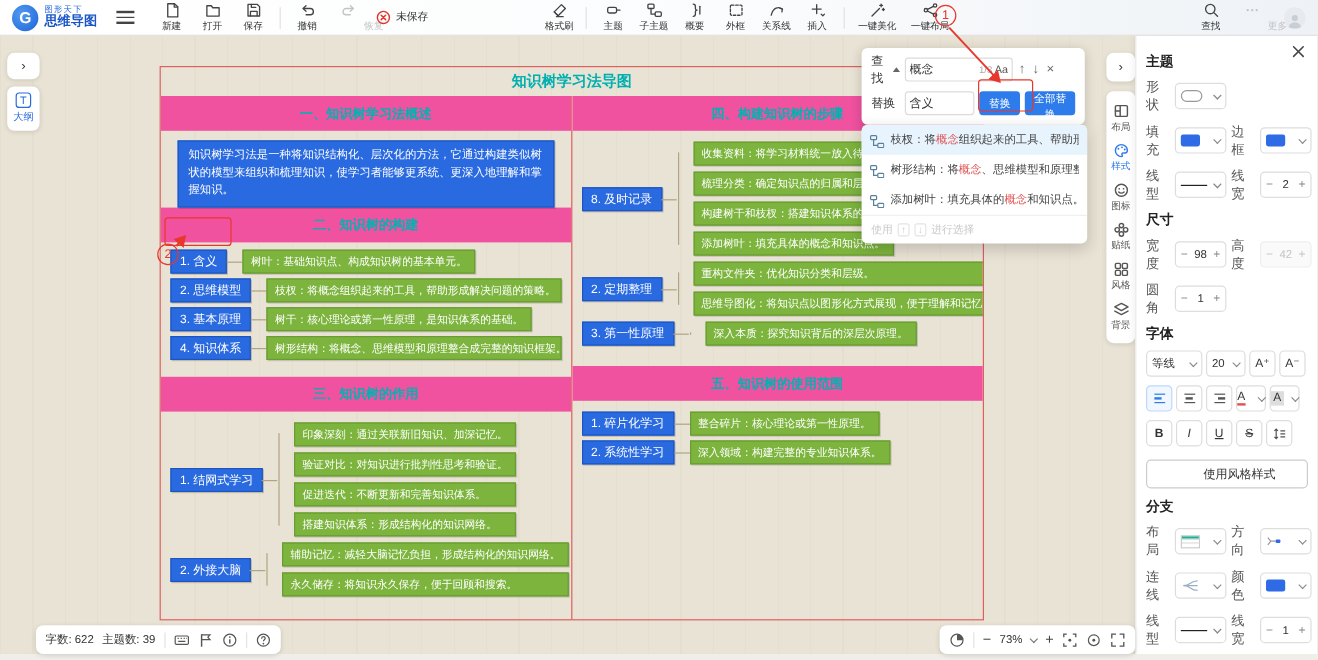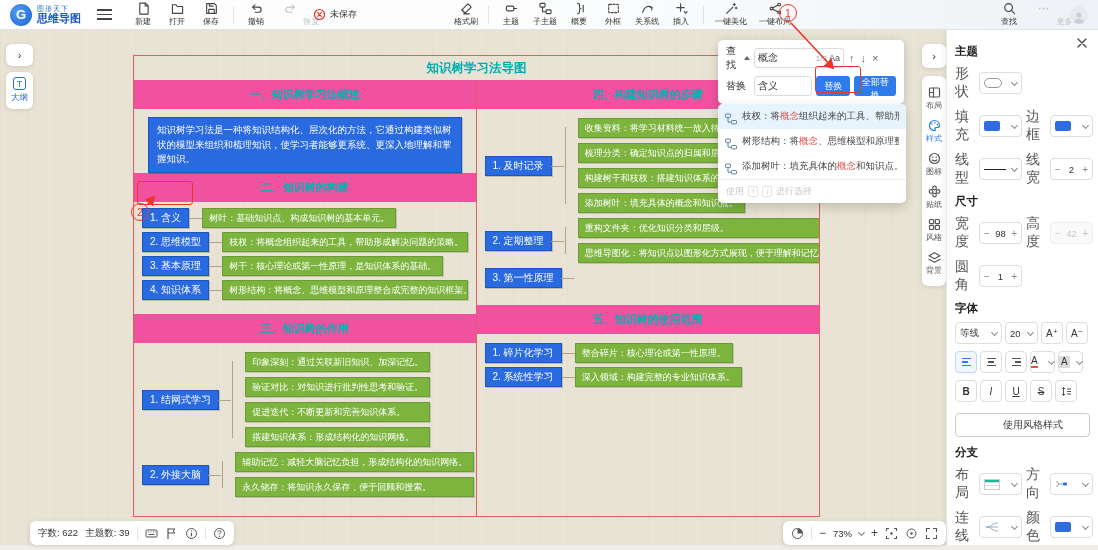--- a/index.html
+++ b/index.html
@@ -136,21 +136,21 @@
   .strip-ic svg { width:13px; height:13px; display:block; }
   .sstroke { fill:none; stroke:#555; stroke-width:1.2; stroke-linecap:round; stroke-linejoin:round; }
   .sstroke-blue { fill:none; stroke:#2E7CEB; stroke-width:1.2; stroke-linecap:round; stroke-linejoin:round; }
 
   .side-panel { position:absolute; left:946px; top:30px; width:152px; height:520px; z-index:40;
     background:#fff; border-left:1px solid #e9e9e9; box-shadow:-2px 0 6px rgba(0,0,0,.05);
     padding:8px 8px 6px 8px; overflow:hidden; }
   .sp-close { position:absolute; right:9px; top:6px; width:14px; height:14px; cursor:pointer; }
   .sp-h { font-size:11.5px; font-weight:bold; color:#222; margin:6px 0 6px 0; }
   .sp-grid { display:grid; grid-template-columns:20px 43px 20px 43px; column-gap:4px; align-items:center; margin-bottom:7px; }
-  .sp-label { font-size:14px; color:#555; }
+  .sp-label { font-size:11px; color:#555; }
   .sel { height:22px; border:1px solid #ddd; border-radius:4px; background:#fff; display:flex;
     align-items:center; padding:0 4px; gap:3px; cursor:pointer; }
   .chev { width:5px; height:5px; border-right:1.2px solid #888; border-bottom:1.2px solid #888;
     transform:rotate(45deg); margin-left:auto; flex:0 0 auto; margin-top:-2px; }
   .swatch { width:16px; height:10px; background:#2E6BE4; border-radius:2px; }
   .pill-shape { width:18px; height:10px; border:1.2px solid #999; border-radius:6px; background:#fff; }
   .line-sample { width:22px; height:0; border-top:1.5px solid #222; }
   .stepper { height:22px; border:1px solid #ddd; border-radius:4px; display:flex; align-items:center;
     justify-content:space-between; padding:0 4px; font-size:9.5px; color:#333; cursor:pointer; background:#fff; }
   .stepper .pm { color:#888; font-size:10px; }
@@ -445,37 +445,40 @@
               <span class="node-green child">永久储存：将知识永久保存，便于回顾和搜索。</span>
             </div>
           </div>
         </div>
       </div>
 
       <div class="map-col right">
         <div class="banner">四、构建知识树的步骤</div>
         <div class="sec s4-content">
           <div class="group">
-            <span class="node-blue parent">1. 及时记录</span>
+            <span class="node-blue parent">8. 及时记录</span>
             <div class="children">
               <span class="node-green child">收集资料：将学习材料统一放入待处理</span>
               <span class="node-green child">梳理分类：确定知识点的归属和层级关</span>
               <span class="node-green child">构建树干和枝杈：搭建知识体系的基本</span>
               <span class="node-green child">添加树叶：填充具体的概念和知识点。</span>
             </div>
           </div>
           <div class="group">
             <span class="node-blue parent">2. 定期整理</span>
             <div class="children">
               <span class="node-green child">重构文件夹：优化知识分类和层级。</span>
               <span class="node-green child">思维导图化：将知识点以图形化方式展现，便于理解和记忆。</span>
             </div>
           </div>
           <div class="group">
             <span class="node-blue parent">3. 第一性原理</span>
+            <div class="children">
+              <span class="node-green child">深入本质：探究知识背后的深层次原理。</span>
+            </div>
           </div>
         </div>
         <div class="banner">五、知识树的使用范围</div>
         <div class="sec s5-content grow">
           <div class="mrow">
               <span class="node-blue">1. 碎片化学习</span>
               <span class="connector"></span>
               <span class="node-green">整合碎片：核心理论或第一性原理。</span>
             </div>
           <div class="mrow">

